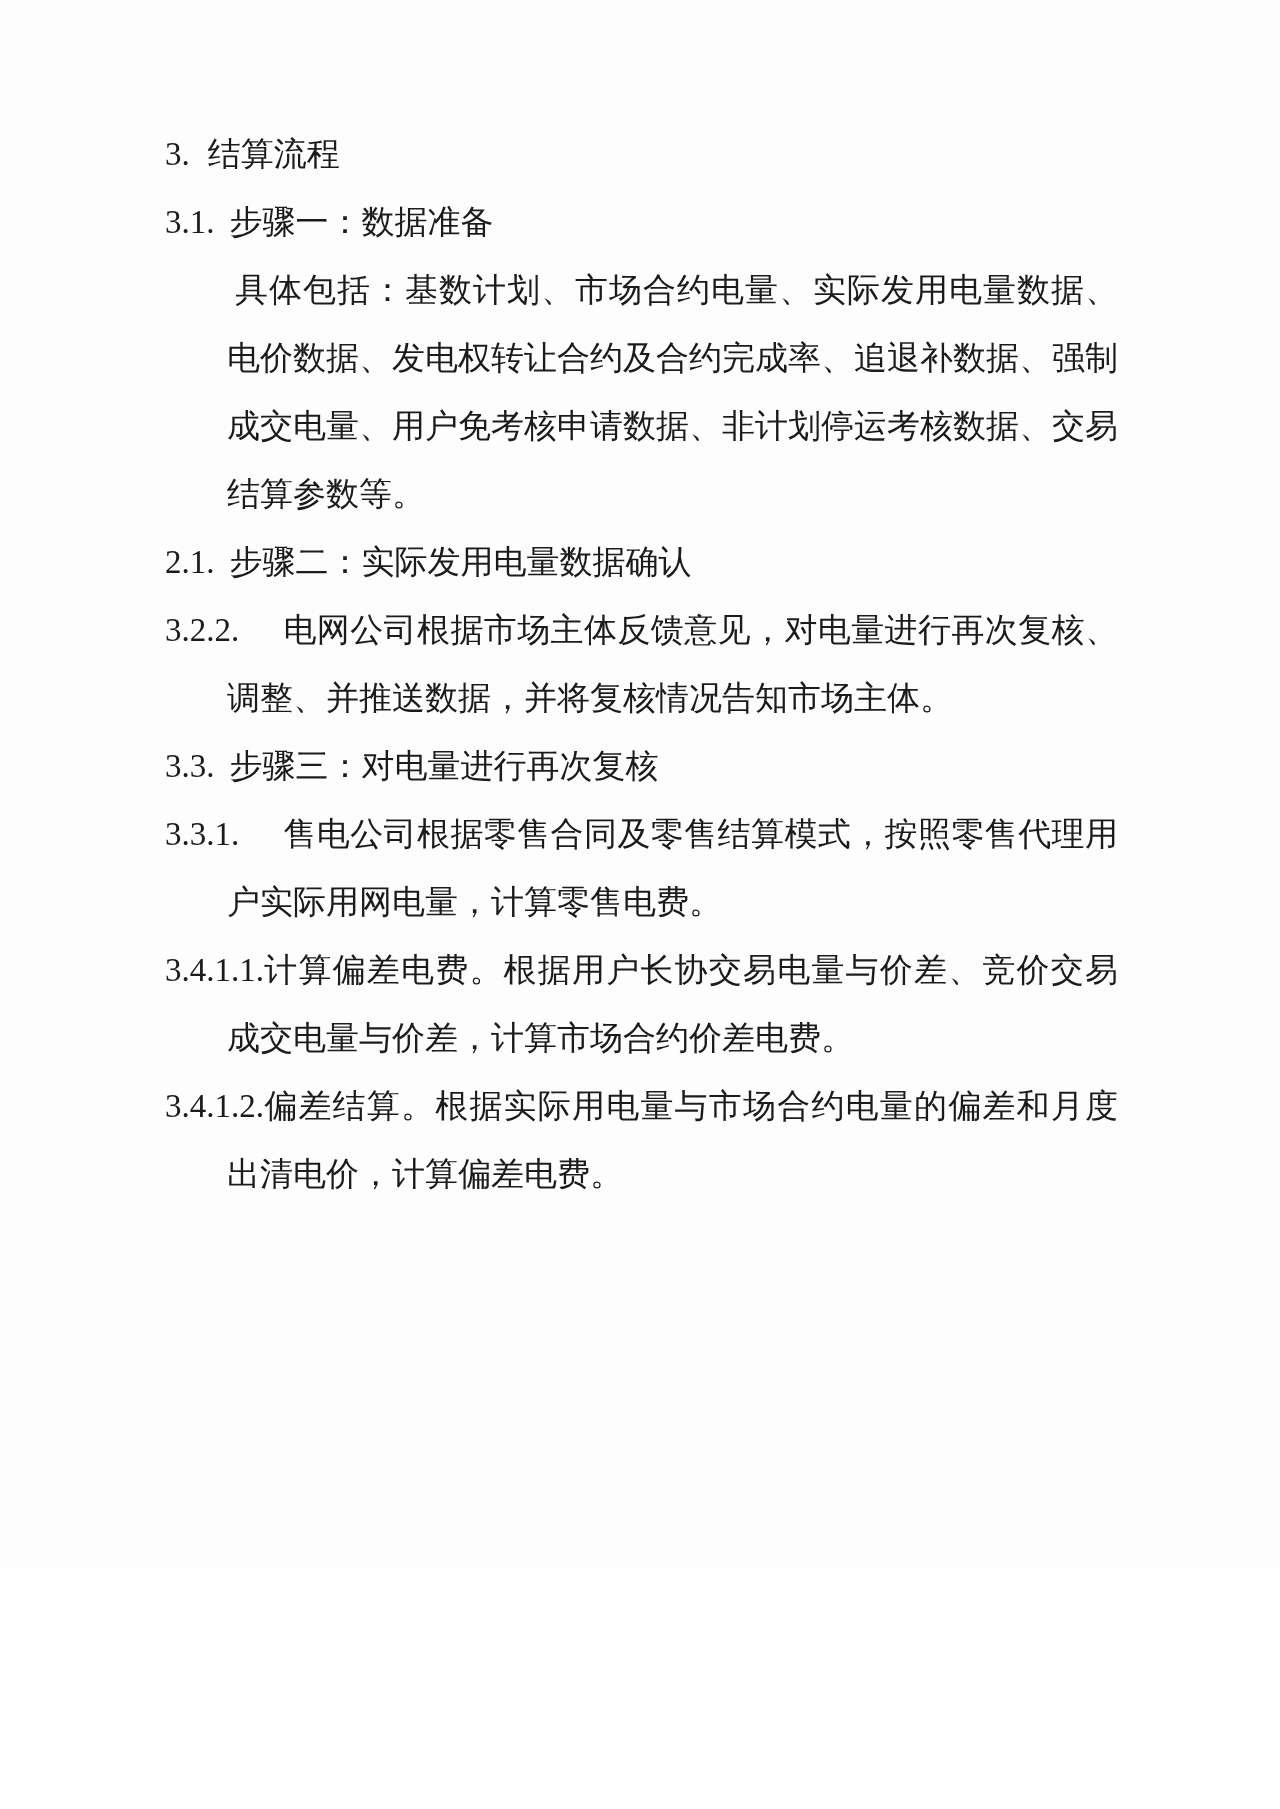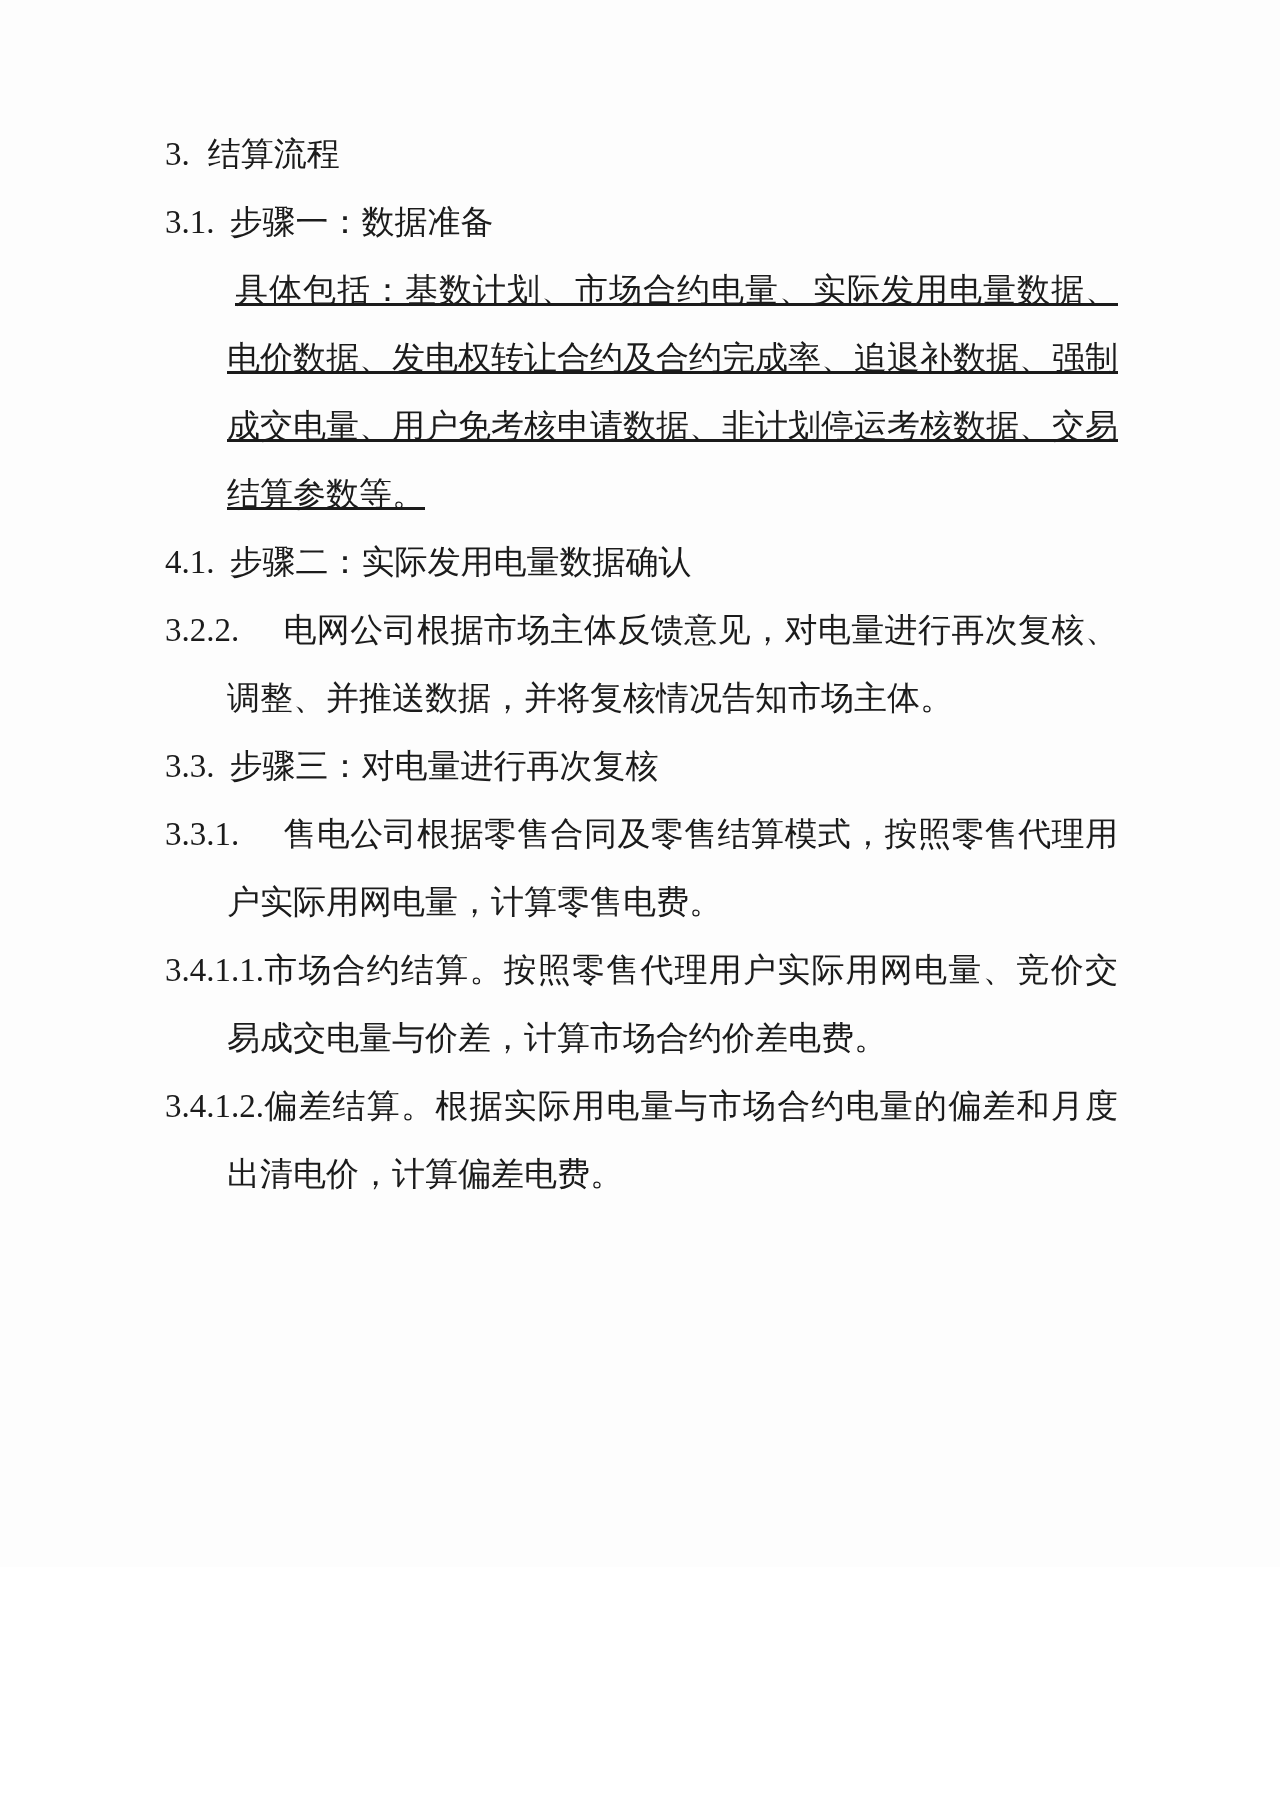--- a/index.html
+++ b/index.html
@@ -41,21 +41,20 @@
     display: inline-block;
     width: 118px;
     text-indent: 0;
   }
   .para {
     margin-left: 62px !important;
     text-indent: 8px;
     text-align: justify;
     text-align-last: left;
     text-justify: inter-character;
-    text-decoration: underline;
   }
   .item {
     padding-left: 62px !important;
     text-indent: -62px;
     text-align: justify;
     text-align-last: left;
     text-justify: inter-character;
   }
   .item .num {
     display: inline-block;
@@ -79,32 +78,32 @@
 
 <div class="page">
   <div class="doc">
 
     <h1 class="h1"><span class="num">3.</span><span>结算流程</span></h1>
 
     <h2 class="h2"><span class="num">3.1.</span><span>步骤一：数据准备</span></h2>
 
     <p class="para">具体包括：基数计划、市场合约电量、实际发用电量数据、电价数据、发电权转让合约及合约完成率、追退补数据、强制成交电量、用户免考核申请数据、非计划停运考核数据、交易结算参数等。</p>
 
-    <h2 class="h2"><span class="num">4.1.</span><span>步骤二：实际发用电量数据确认</span></h2>
+    <h2 class="h2"><span class="num">2.1.</span><span>步骤二：实际发用电量数据确认</span></h2>
 
 
     <p class="item lvl3"><span class="num">3.2.2.</span><span>电网公司根据市场主体反馈意见，对电量进行再次复核、调整、并推送数据，并将复核情况告知市场主体。</span></p>
 
     <h2 class="h2"><span class="num">3.3.</span><span>步骤三：对电量进行再次复核</span></h2>
 
     <p class="item lvl3"><span class="num">3.3.1.</span><span>售电公司根据零售合同及零售结算模式，按照零售代理用户实际用网电量，计算零售电费。</span></p>
 
 
 
 
-    <p class="item lvl4"><span class="num">3.4.1.1.</span><span>市场合约结算。按照零售代理用户实际用网电量、竞价交易成交电量与价差，计算市场合约价差电费。</span></p>
+    <p class="item lvl4"><span class="num">3.4.1.1.</span><span>计算偏差电费。根据用户长协交易电量与价差、竞价交易成交电量与价差，计算市场合约价差电费。</span></p>
 
     <p class="item lvl4"><span class="num">3.4.1.2.</span><span>偏差结算。根据实际用电量与市场合约电量的偏差和月度出清电价，计算偏差电费。</span></p>
 
   </div>
 
   <div class="footer">- 6 -</div>
 </div>
 
 </body></html>

